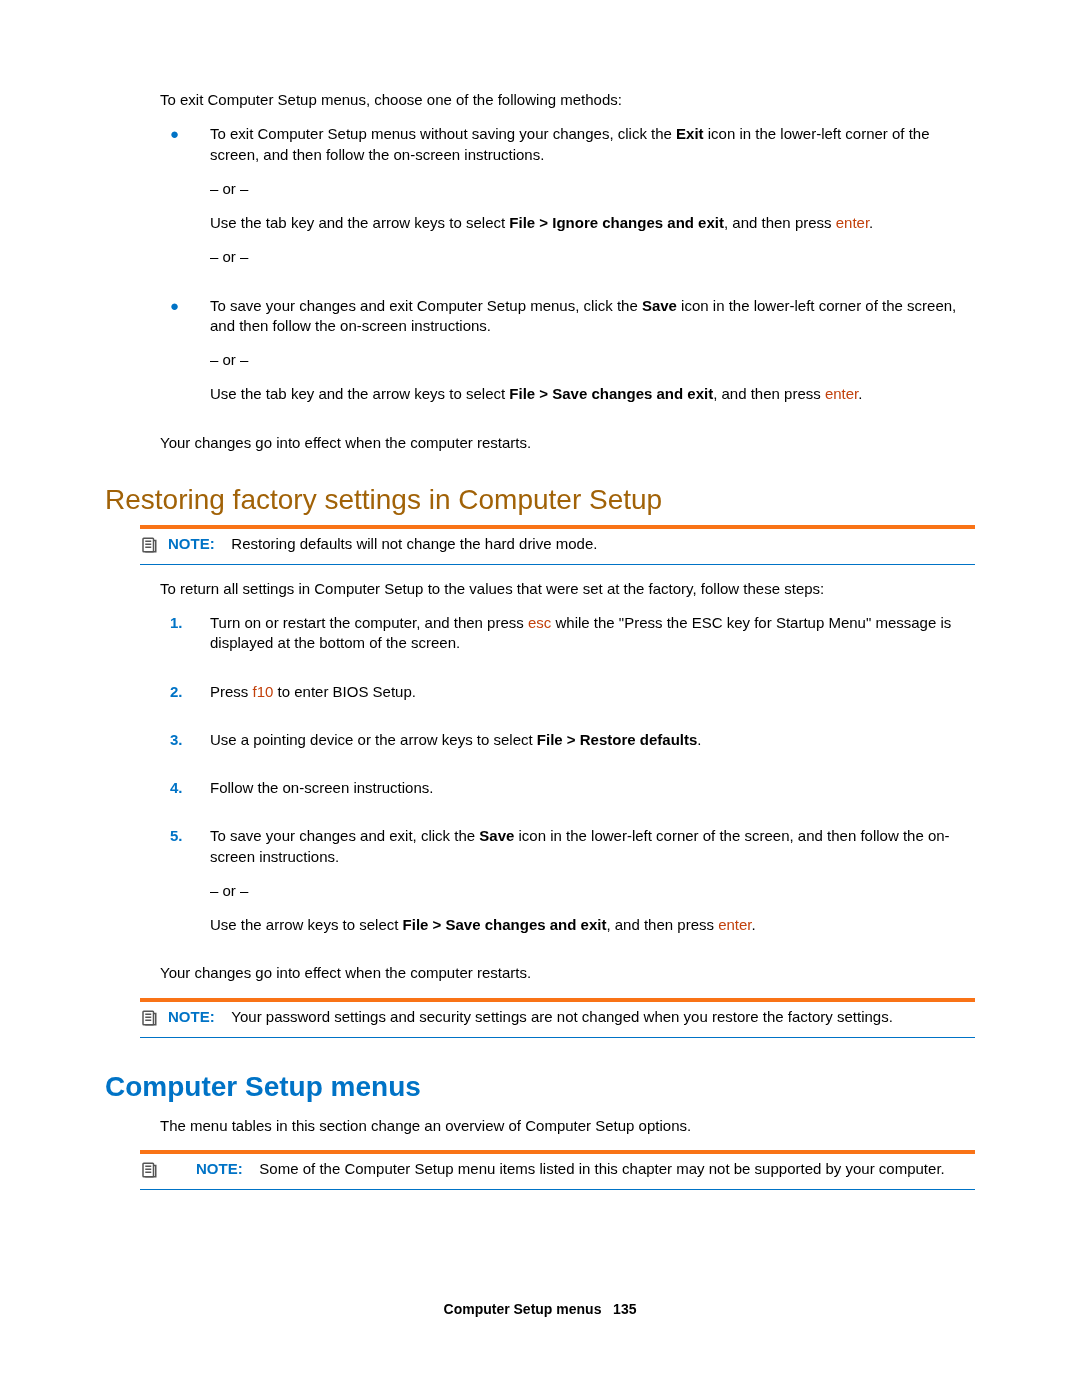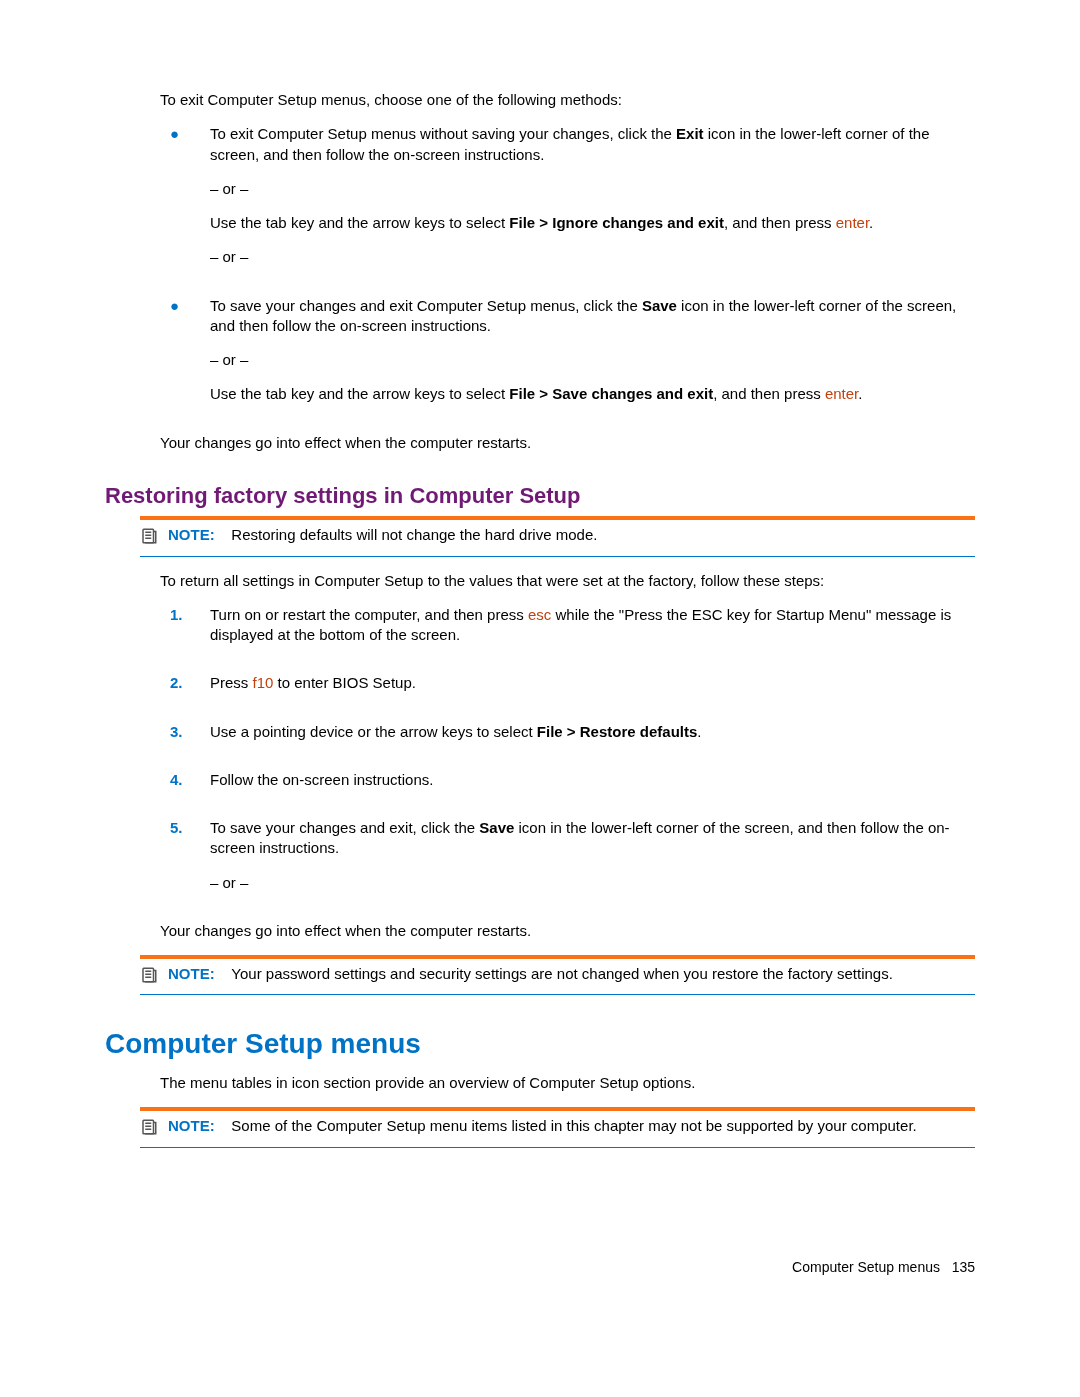--- a/index.html
+++ b/index.html
@@ -28,23 +28,23 @@
   .bullet-body { flex: 1; }
   .num-row { display: flex; margin-bottom: 14px; }
   .num-mark {
     width: 40px; flex: 0 0 40px;
     color: #0073c6;
     font-weight: bold;
     text-align: left;
     padding-left: 10px;
   }
   h2.section {
-    color: #701a75;
-    font-size: 22px;
-    font-weight: bold;
+    color: #a16207;
+    font-size: 28px;
+    font-weight: normal;
     margin: 28px 0 6px 0;
   }
   h1.section {
     color: #0073c6;
     font-size: 28px;
     font-weight: bold;
     margin: 30px 0 10px 0;
   }
   .note-block {
     border-top: 4px solid #f97316;
@@ -57,22 +57,23 @@
     flex: 0 0 28px;
     width: 28px;
     padding-top: 2px;
   }
   .note-icon svg { width: 18px; height: 18px; }
   .note-text { flex: 1; }
   .note-label { font-weight: bold; color: #0073c6; }
   .footer {
     position: relative;
     margin-top: 110px;
-    text-align: right;
+    text-align: center;
     font-size: 14px;
+    font-weight: bold;
   }
 </style>
 </head>
 <body>
 
 <p class="para indent1">To exit Computer Setup menus, choose one of the following methods:</p>
 
 <div class="indent1" id="bullet-list">
     <div class="bullet-row">
       <div class="bullet-mark">●</div>
@@ -138,20 +139,21 @@
       <div class="num-mark">4.</div>
       <div class="bullet-body">
         <p class="para"><span>Follow the on-screen instructions.</span></p>
       </div>
     </div>
     <div class="num-row">
       <div class="num-mark">5.</div>
       <div class="bullet-body">
         <p class="para"><span>To save your changes and exit, click the </span><span class="bold">Save</span><span> icon in the lower-left corner of the screen, and then follow the on-screen instructions.</span></p>
         <p class="para">– or –</p>
+        <p class="para"><span>Use the arrow keys to select </span><span class="bold">File &gt; Save changes and exit</span><span>, and then press </span><span class="blue-link">enter</span><span>.</span></p>
       </div>
     </div>
   </div>
 
 <p class="para indent1">Your changes go into effect when the computer restarts.</p>
 
 <div class="note-block indent1" style="margin-left:35px;">
   <div class="note-icon">
     <svg viewBox="0 0 24 24" fill="none" stroke="#555" stroke-width="2">
       <rect x="4" y="3" width="14" height="18" rx="1"></rect>
@@ -162,23 +164,23 @@
     </svg>
   </div>
   <div class="note-text">
     <span class="note-label">NOTE:</span>
     <span>&nbsp;&nbsp;&nbsp;</span><span>Your password settings and security settings are not changed when you restore the factory settings.</span>
   </div>
 </div>
 
 <h1 class="section">Computer Setup menus</h1>
 
-<p class="para indent1">The menu tables in icon section provide an overview of Computer Setup options.</p>
+<p class="para indent1">The menu tables in this section change an overview of Computer Setup options.</p>
 
-<div class="note-block indent1" style="margin-left:35px;">
+<div class="note-block indent1" style="margin-left:35px;gap:28px;">
   <div class="note-icon">
     <svg viewBox="0 0 24 24" fill="none" stroke="#555" stroke-width="2">
       <rect x="4" y="3" width="14" height="18" rx="1"></rect>
       <path d="M18 6 L21 6 L21 21 L7 21"></path>
       <line x1="7" y1="7" x2="15" y2="7"></line>
         <line x1="7" y1="11" x2="15" y2="11"></line>
         <line x1="7" y1="15" x2="15" y2="15"></line>
     </svg>
   </div>
   <div class="note-text">

